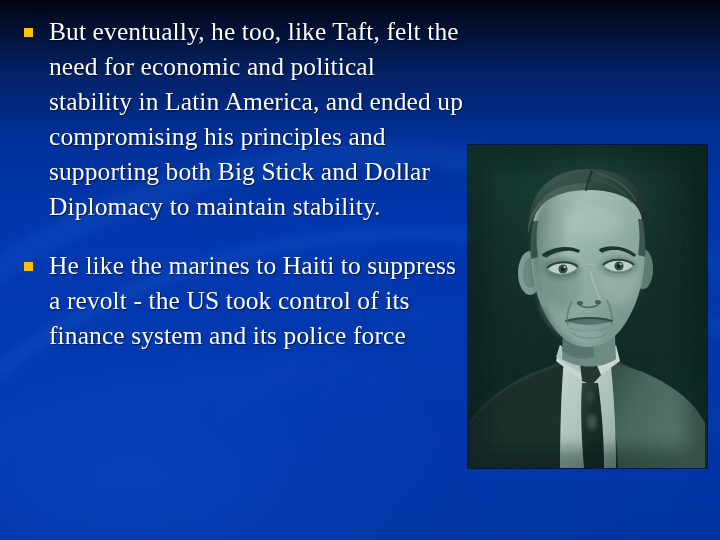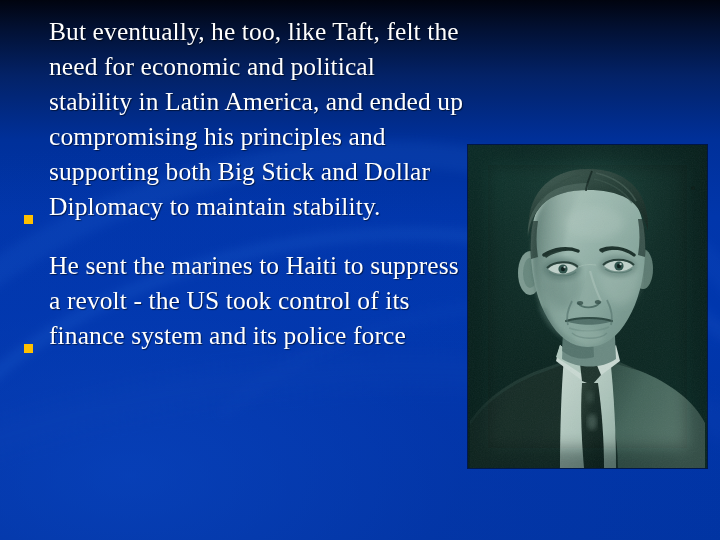--- a/index.html
+++ b/index.html
@@ -93,21 +93,21 @@
 
   
   .body-text {
     position: absolute;
     left: 24px;
     top: 14px;
     width: 440px;
   }
   .bullet-row {
     display: flex;
-    align-items: flex-end;
+    align-items: flex-start;
     margin-bottom: 24px;
   }
   .bullet-marker {
     flex: 0 0 auto;
     width: 9px;
     height: 9px;
     margin-top: 14px;
     margin-right: 16px;
     background: #ffc000;
   }
@@ -150,21 +150,21 @@
 
   <div class="body-text">
 
     <div class="bullet-row">
       <span class="bullet-marker"></span>
       <span class="bullet-text">But eventually, he too, like Taft, felt the need for economic and political stability in Latin America, and ended up compromising his principles and supporting both Big Stick and Dollar Diplomacy to maintain stability.</span>
     </div>
 
     <div class="bullet-row">
       <span class="bullet-marker"></span>
-      <span class="bullet-text">He sent the marines to Haiti to suppress a revolt  - the US took control of its finance system and its police force</span>
+      <span class="bullet-text">He like the marines to Haiti to suppress a revolt  - the US took control of its finance system and its police force</span>
     </div>
 
   </div>
 
   <div class="photo-frame">
     <svg viewBox="0 0 239 323" preserveAspectRatio="none">
       <defs>
         <linearGradient id="bgdark" x1="0" y1="0" x2="1" y2="1">
           <stop offset="0%" stop-color="#123a34"></stop>
           <stop offset="22%" stop-color="#0c231f"></stop>

